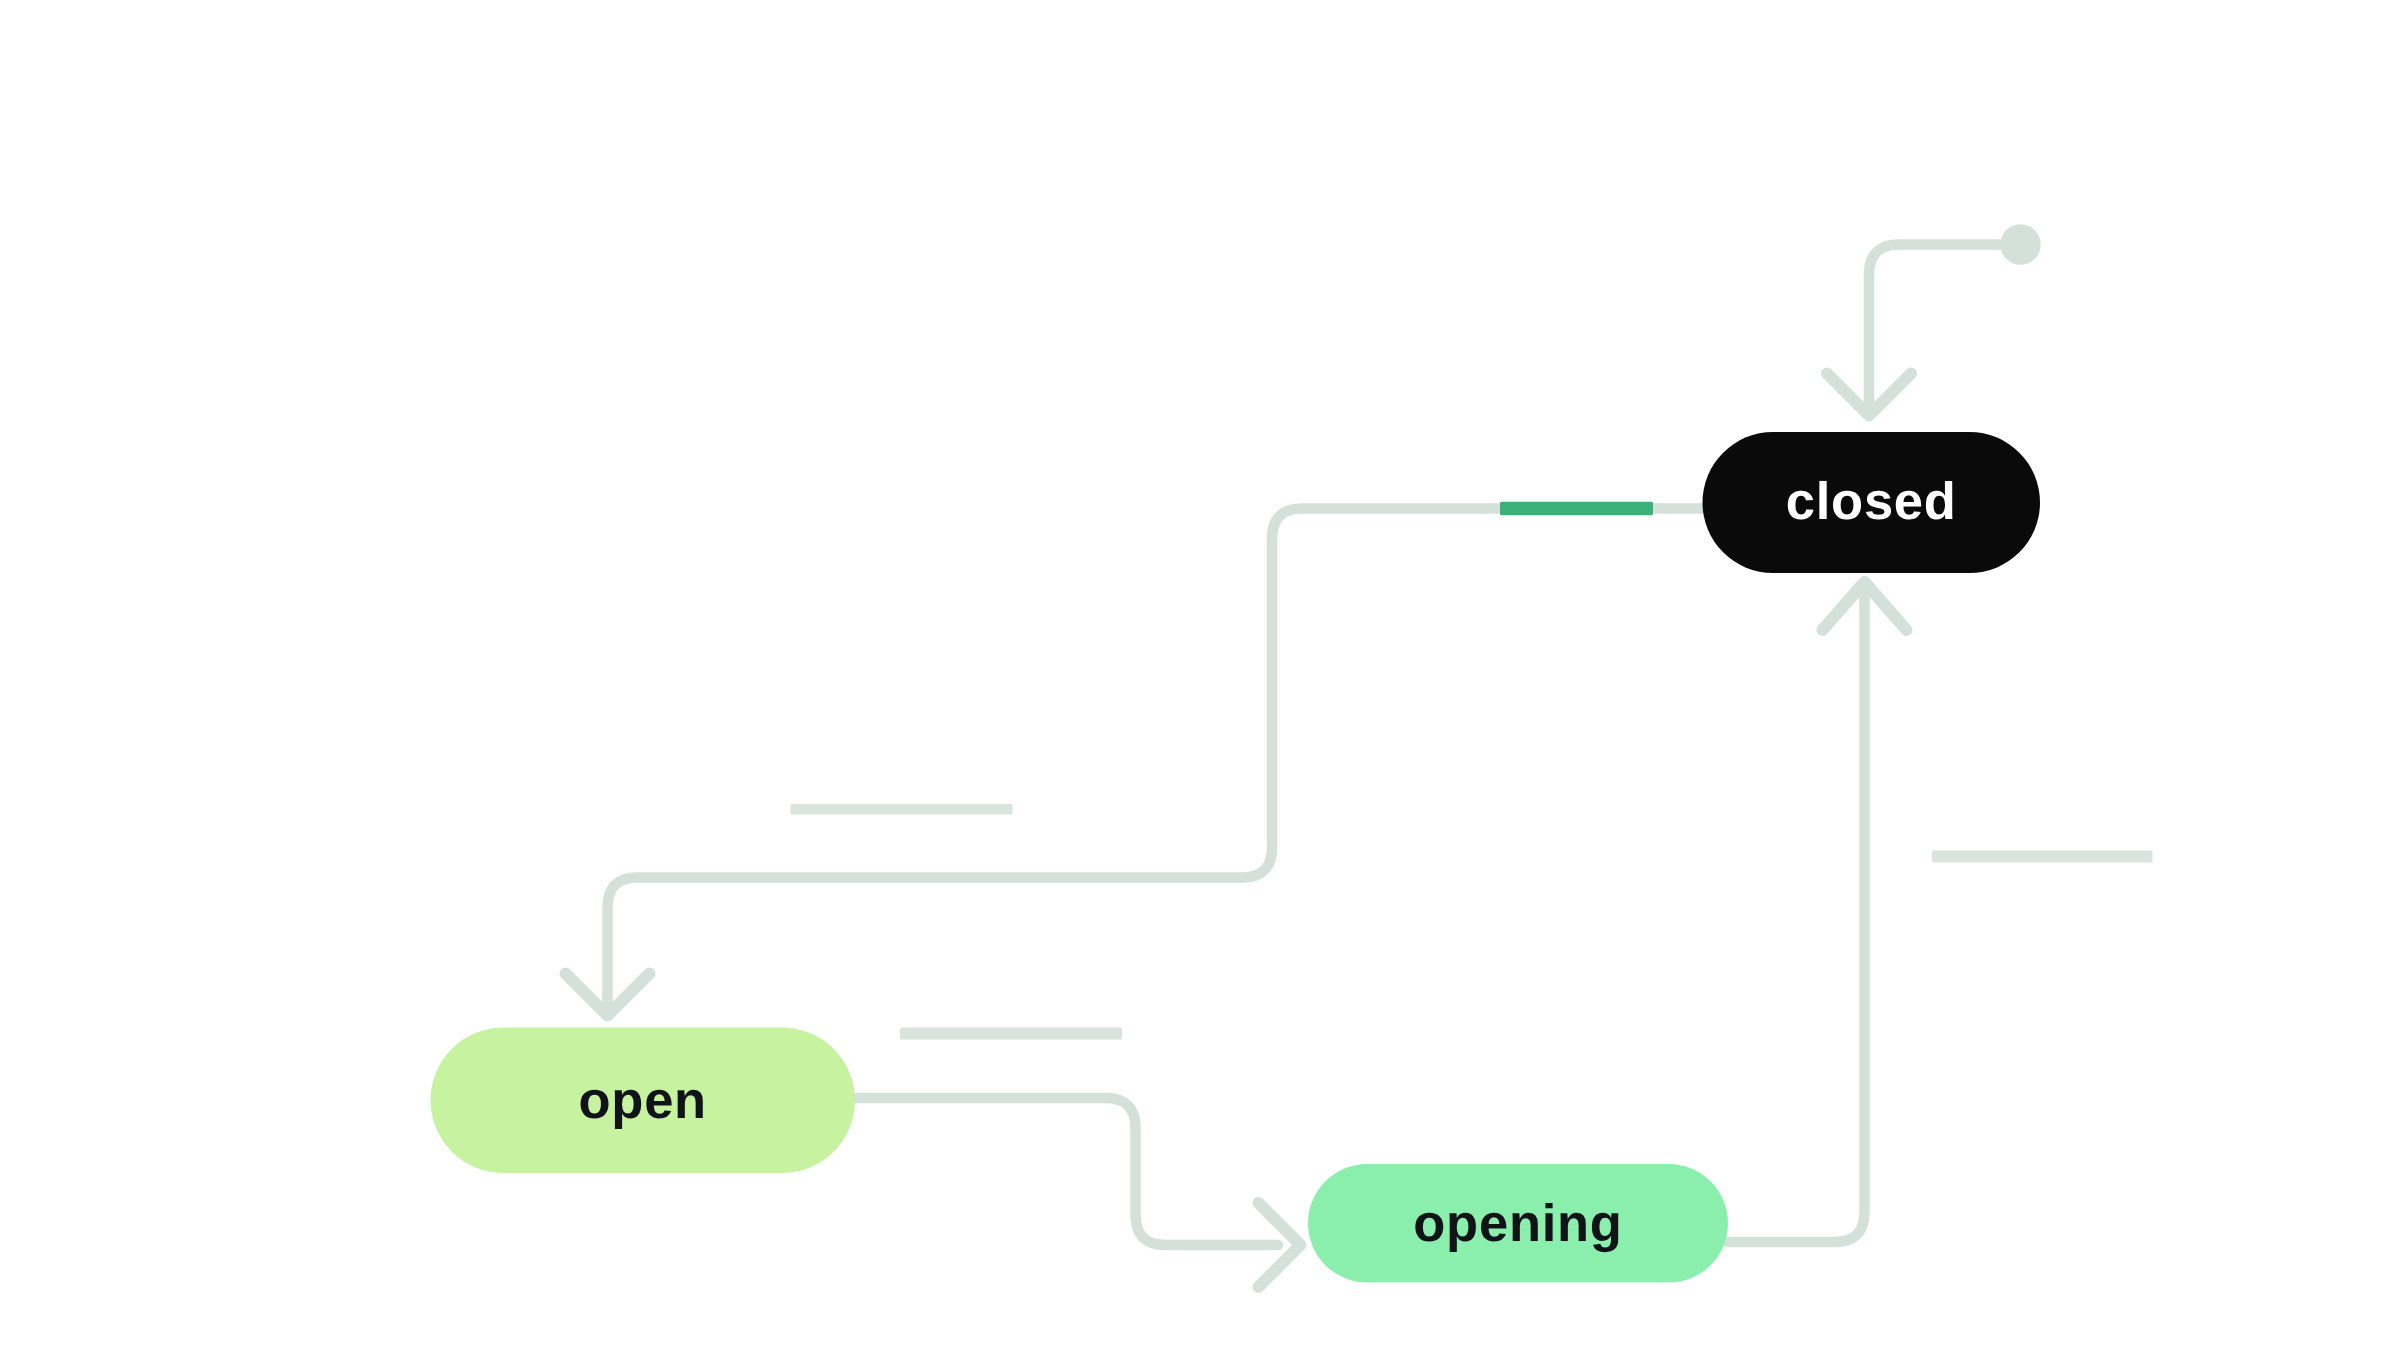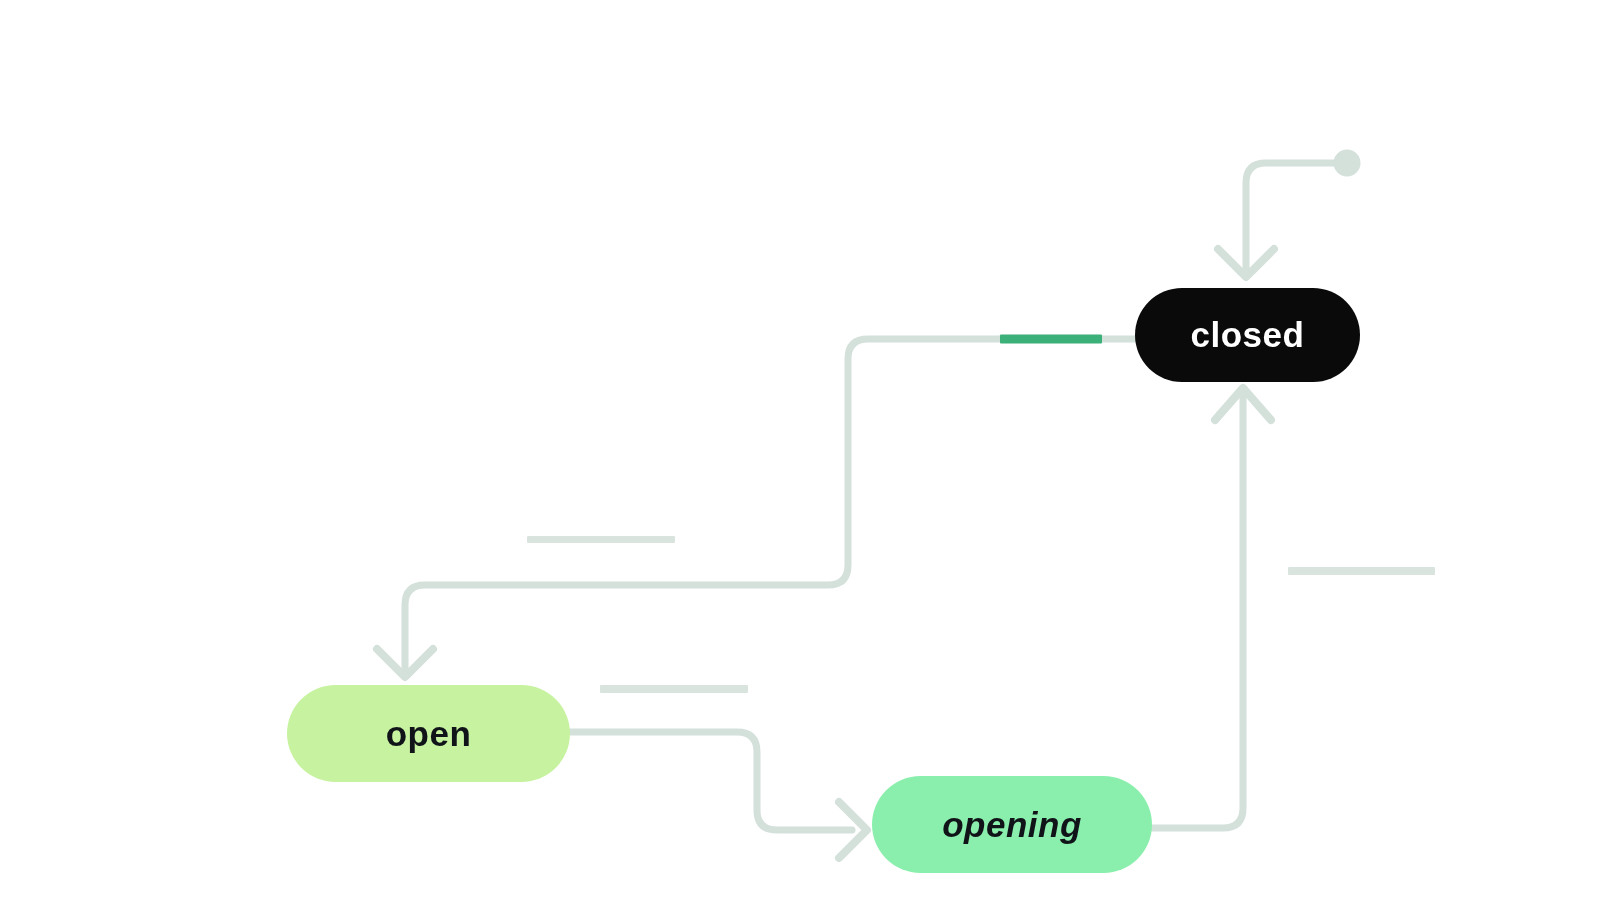--- a/index.html
+++ b/index.html
@@ -31,21 +31,21 @@
     border-radius: 999px;
     font-size: 35px;
     font-weight: 700;
     letter-spacing: 0.5px;
     cursor: pointer;
     user-select: none;
     z-index: 2;
   }
   .node-closed  { left: 1135px; top: 288px; width: 225px; height: 94px; }
   .node-open    { left: 287px;  top: 685px; width: 283px; height: 97px; }
-  .node-opening { left: 872px;  top: 776px; width: 280px; height: 97px; font-style: italic; }
+  .node-opening { left: 872px;  top: 776px; width: 280px; height: 79px; }
 </style>
 </head>
 <body>
 
 <div class="stage">
 
   <svg class="edges-svg" viewBox="0 0 1600 900" xmlns="http://www.w3.org/2000/svg" fill="none" stroke-linecap="round" stroke-linejoin="round">
 
     <g>
       <path stroke-width="7" d="M 1333 163 L 1266 163 Q 1246 163 1246 183 L 1246 270" stroke="#d4e0da"></path>

